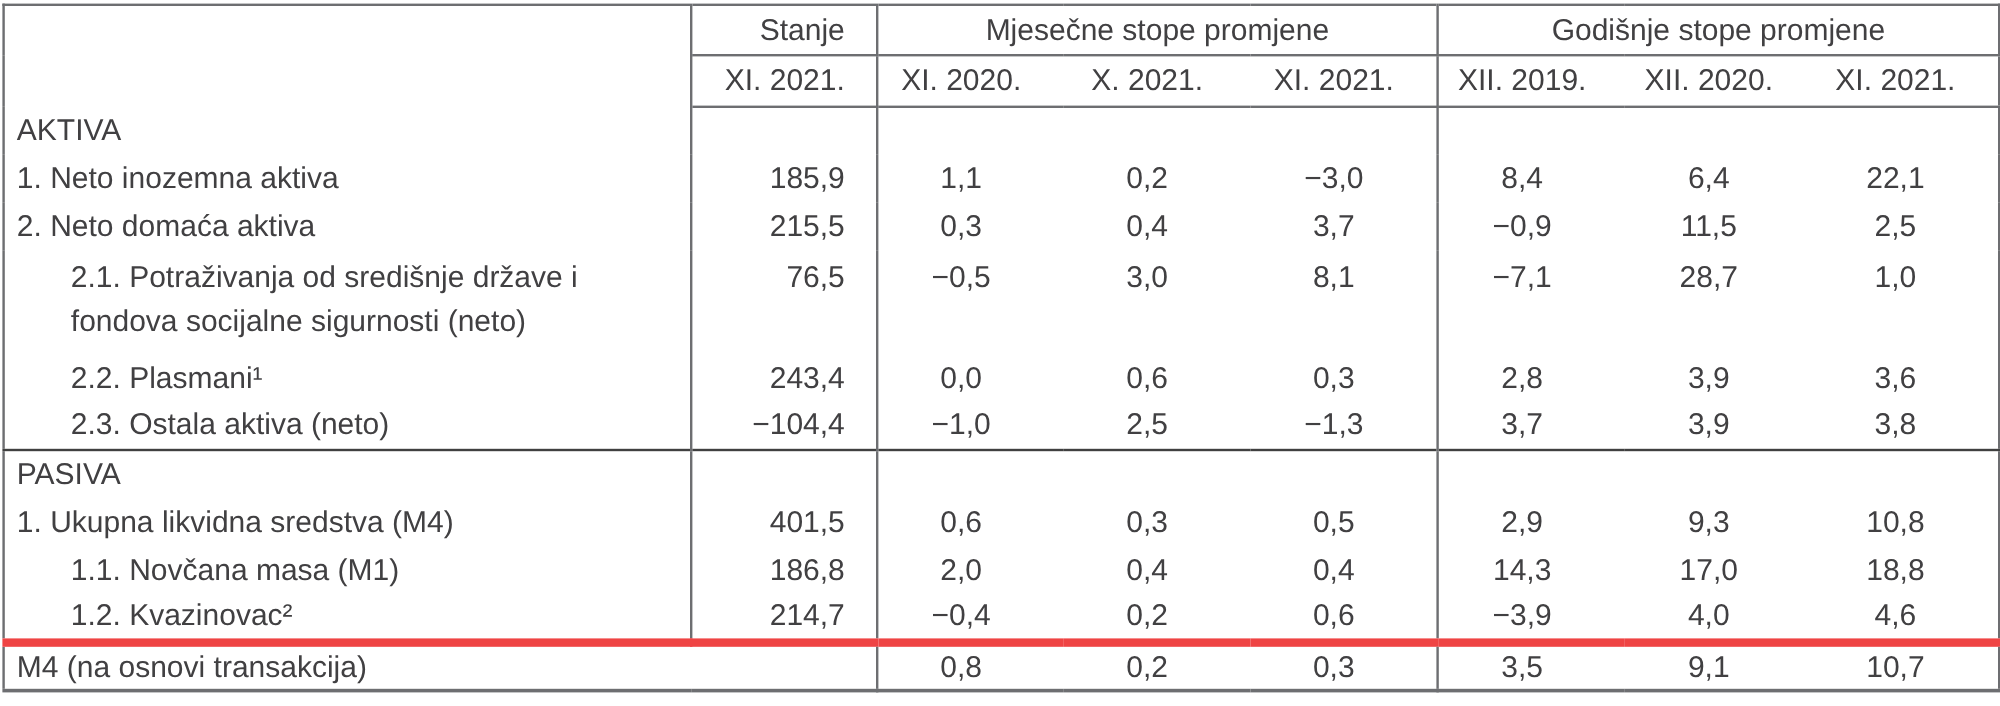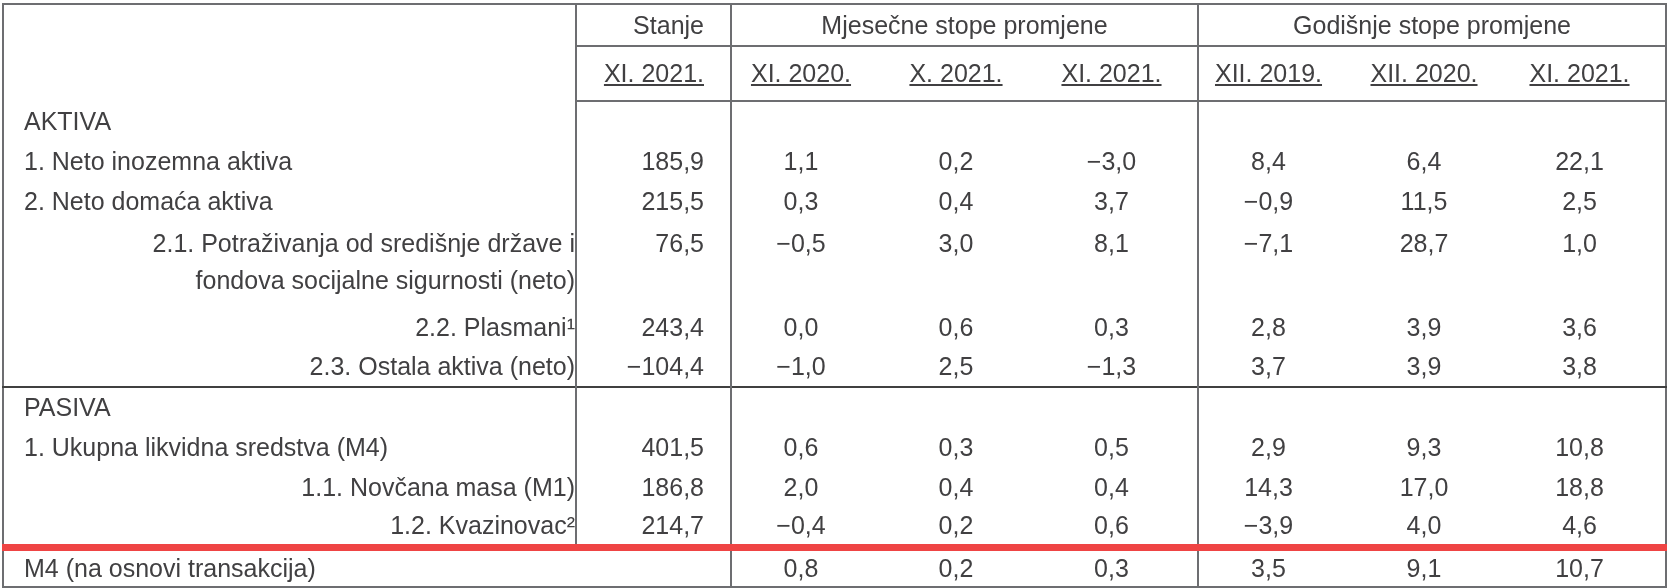--- a/index.html
+++ b/index.html
@@ -28,28 +28,28 @@
     white-space: nowrap;
   }
   
   .vr { border-right: 2px solid #6d6e71; }
   
   .hb { border-bottom: 2px solid #6d6e71; margin-top: 20px; }
   tr.sep-top td { border-top: 2px solid #404040; }
   tr.total-row td { border-top: 7px solid #ef4444; }
   
   tr.h1 { height: 42px; }
-  tr.h2 { height: 55px; text-decoration: underline; }
+  tr.h2 { height: 43px; }
   .group-hd { }
   
   tr.r { height: 40px; }
   tr.r-tall { height: 86px; }
   tr.r-tall td { vertical-align: top; padding-top: 4px; line-height: 37px; }
-  .lab  { text-align: left; padding-left: 20px; }
-  .lab2 { text-align: right; padding-left: 42px; }
+  .lab  { text-align: left; padding-left: 10px; }
+  .lab2 { text-align: left; padding-left: 55px; }
   .num  { text-align: center; padding-right: 16px; }
   .num-st { text-align: right; padding-right: 26px; }
   .wraplab div { white-space: nowrap; }
 </style>
 </head>
 <body>
 
 <div class="wrap">
   <table class="stat">
     <colgroup>

